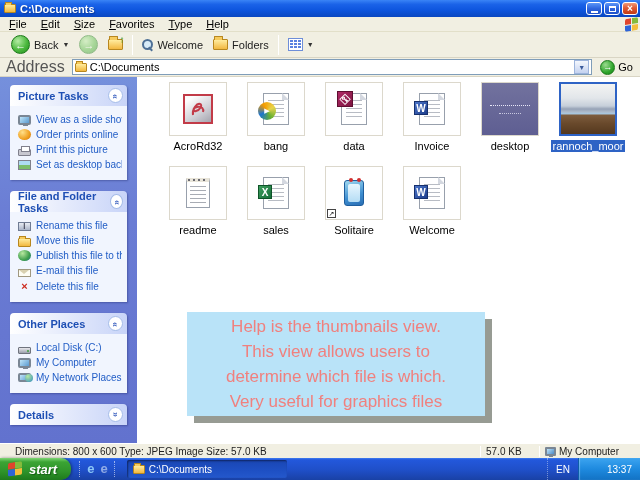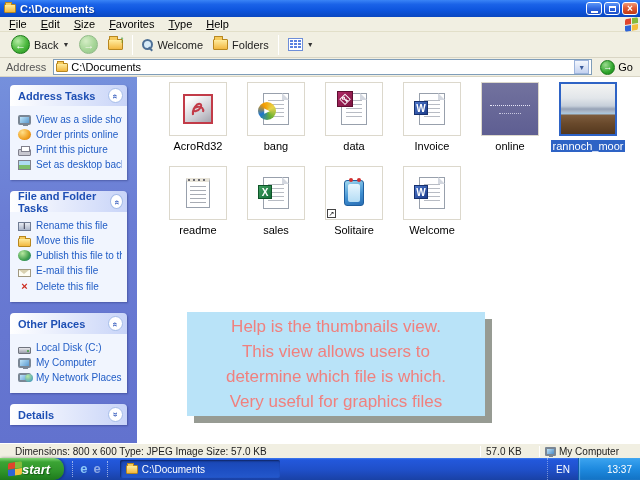--- a/index.html
+++ b/index.html
@@ -39,21 +39,21 @@
   .folder::before{content:"";position:absolute;top:-4px;left:0;width:7px;height:3px;background:#F6CB5C;border:1px solid #B8871E;border-bottom:none;border-radius:1px 1px 0 0;}
   .up-arrow{position:absolute;right:-2px;top:-6px;color:#1E8E1A;font-size:10px;font-weight:bold;}
   .magnifier{position:relative;width:11px;height:11px;}
   .magnifier::before{content:"";position:absolute;top:0;left:0;width:7px;height:7px;border:2px solid #4E7096;border-radius:50%;background:#D8ECF8;}
   .magnifier::after{content:"";position:absolute;bottom:0;right:0;width:5px;height:2px;background:#4E7096;transform:rotate(45deg);}
   .views-icon{width:15px;height:13px;border:1px solid #6E8ED8;background:#fff;display:flex;gap:1px;padding:1px;}
   .views-icon i{flex:1;background:repeating-linear-gradient(#5A82E0 0 2px,#fff 2px 3px);}
 
   
   .addressbar{height:19px;flex:0 0 19px;background:#F1EFE2;display:flex;align-items:center;padding:0 3px;border-bottom:1px solid #D9D5C4;gap:4px;}
-  .addr-label{font-size:11px;color:#555;padding:0 3px;}
+  .addr-label{font-size:16px;color:#555;padding:0 3px;}
   .addr-field{flex:1;height:16px;background:#fff;border:1px solid #7F9DB9;display:flex;align-items:center;padding:0 2px;gap:3px;}
   .addr-text{font-size:11px;color:#000;flex:1;}
   .mini-folder{width:12px;height:9px;border:1px solid #B8871E;border-radius:1px;background:linear-gradient(#FFEC9E,#F2B840);position:relative;}
   .mini-folder::before{content:"";position:absolute;top:-3px;left:0;width:5px;height:2px;background:#F6CB5C;border:1px solid #B8871E;border-bottom:none;}
   .addr-drop{width:15px;height:14px;background:linear-gradient(#F4F7FD,#C4D2F0);border:1px solid #9DB4DC;display:flex;align-items:center;justify-content:center;font-size:7px;color:#3A5A9C;}
   .go-btn{display:flex;align-items:center;gap:3px;font-size:11px;color:#000;padding:0 4px;}
   .go-circle{width:15px;height:15px;border-radius:50%;background:radial-gradient(circle at 35% 30%,#9ADB8E,#2FA52C 60%,#1C841A);border:1px solid #187818;color:#fff;font-size:9px;font-weight:bold;display:flex;align-items:center;justify-content:center;}
 
   
   .content{flex:1;display:flex;min-height:0;background:#fff;}
@@ -140,21 +140,21 @@
   .status-pane{padding:0 5px;height:100%;display:flex;align-items:center;gap:3px;white-space:nowrap;overflow:hidden;}
   .status-pane.main{flex:1;padding-left:15px;}
   .status-pane.size{width:58px;flex:0 0 58px;}
   .status-pane.loc{width:100px;flex:0 0 100px;}
   .status-sep{width:1px;height:11px;background:#ACA899;border-right:1px solid #fff;}
   .i-computer{width:11px;height:9px;border:2px solid #7A8694;border-radius:1px;background:linear-gradient(135deg,#BFE4F8,#4A8AC8);position:relative;}
   .i-computer::after{content:"";position:absolute;left:2px;bottom:-3px;width:4px;height:2px;background:#7A8694;}
 
   
   .taskbar{height:22px;flex:0 0 22px;display:flex;align-items:stretch;background:linear-gradient(180deg,#3E7CF0 0%,#2358DC 8%,#1F4FC8 55%,#1941A5 100%);}
-  .start-btn{display:flex;align-items:center;gap:0;padding:0 14px 0 8px;border-radius:0 10px 10px 0;
+  .start-btn{display:flex;align-items:center;gap:7px;padding:0 14px 0 8px;border-radius:0 10px 10px 0;
     background:linear-gradient(180deg,#7FD674 0%,#3BA434 18%,#2F942A 60%,#1E7A1C 100%);box-shadow:1px 0 3px rgba(0,0,0,.4);}
   .start-btn .label{color:#fff;font-size:13px;font-weight:bold;font-style:italic;text-shadow:1px 1px 1px #155E14;}
   .start-btn .winflag{width:14px;height:14px;}
   .ql{display:flex;align-items:center;gap:6px;padding:0 8px;}
   .ql-sep{width:2px;height:16px;border-left:1px dotted rgba(255,255,255,.55);align-self:center;}
   .ql-ie{color:#8CC8F8;font-size:13px;font-weight:bold;line-height:16px;}
   .ql-ie.faded{color:rgba(235,245,255,.55);}
   .task-btn{display:flex;align-items:center;gap:4px;margin:2px 3px;padding:0 6px;width:160px;border-radius:2px;
     background:linear-gradient(180deg,#1A46B4,#1E50C4 60%,#2458CC);box-shadow:inset 1px 1px 2px rgba(0,0,10,.5);color:#fff;font-size:10px;}
   .task-btn .mini-folder{flex:0 0 12px;}
@@ -240,21 +240,21 @@
       <span>Go</span>
     </span>
   </div>
 
   <div class="content">
 
     <div class="sidebar">
 
       <div class="panel">
         <div class="panel-header">
-          <span class="panel-title">Address Tasks</span>
+          <span class="panel-title">Picture Tasks</span>
           <span class="chev">
               <span>«</span>
             </span>
         </div>
         <div class="panel-body">
           <div class="task-row">
             <span class="ticon i-monitor"></span>
             <span class="task-label">View as a slide show</span>
           </div>
           <div class="task-row">
@@ -377,21 +377,21 @@
               <span class="badge word"></span>
             </span>
           </span>
           <span class="file-label">Invoice</span>
         </div>
 
         <div class="file-item">
           <span class="file-box">
             <span class="thumb slide"></span>
           </span>
-          <span class="file-label">online</span>
+          <span class="file-label">desktop</span>
         </div>
 
         <div class="file-item selected">
           <span class="file-box">
             <span class="thumb photo"></span>
           </span>
           <span class="file-label">rannoch_moor</span>
         </div>
 
         <div class="file-item">

